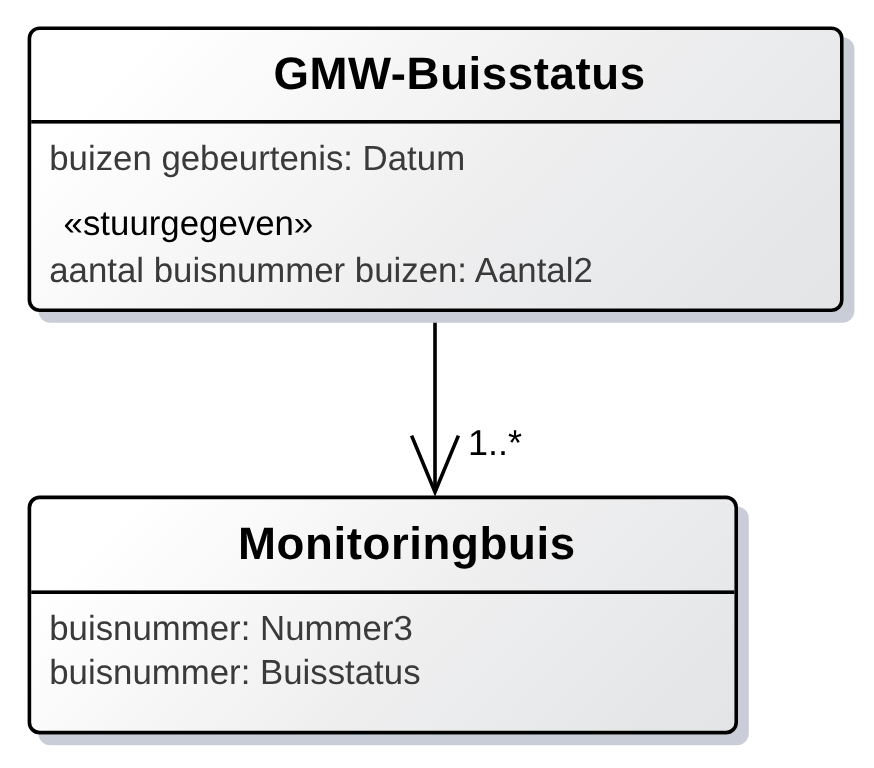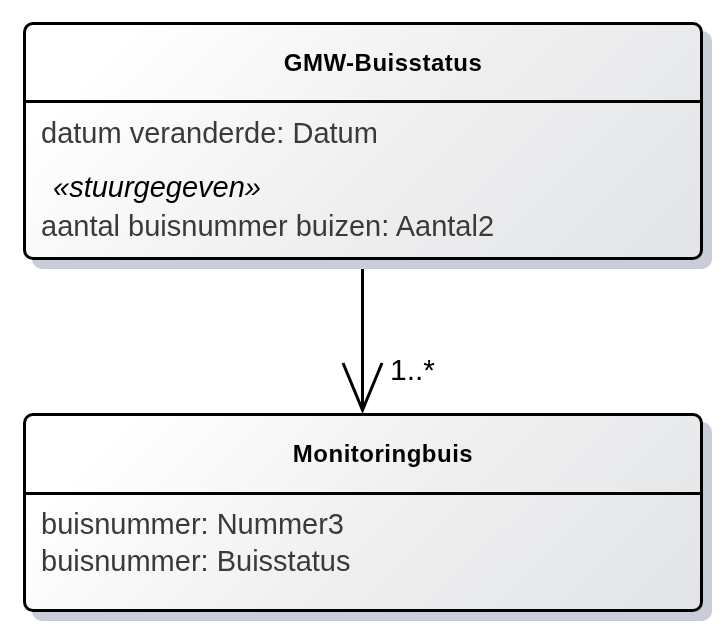--- a/index.html
+++ b/index.html
@@ -14,39 +14,39 @@
     width: 728px; height: 640px;
   }
   .uml-class {
     position: absolute;
     border: 3px solid #000000;
     border-radius: 10px;
     background: linear-gradient(135deg, #ffffff 12%, #efeff0 55%, #e2e4e6 100%);
     box-shadow: 9px 9px 0 0 #c9cdd7;
   }
   .class-top  { left: 23px; top: 22px;  width: 680px; height: 238px; }
-  .class-bottom { left: 23px; top: 413px; width: 680px; height: 199px; text-align: right; }
+  .class-bottom { left: 23px; top: 413px; width: 592px; height: 199px; text-align: right; }
   .class-title {
     display: flex; align-items: center; justify-content: center;
     border-bottom: 3px solid #000000;
-    font-weight: bold; font-size: 24px; color: #000000;
+    font-weight: bold; font-size: 38px; color: #000000;
     letter-spacing: 0.5px;
     padding-left: 40px;
   }
   .class-top .class-title { height: 78px; }
   .class-bottom .class-title { height: 79px; }
   .class-attrs { position: relative; width: 100%; }
   .attr {
     position: absolute; left: 15px;
     font-size: 29px; color: #3a3a3a;
     white-space: nowrap; line-height: 36px;
   }
   .attr.stereotype { left: 27px; color: #000000; }
   .class-top .attr-0 { top: 12px; }
-  .class-top .attr-1 { top: 66px; font-style: italic; }
+  .class-top .attr-1 { top: 66px; }
   .class-top .attr-2 { top: 105px; }
   .class-bottom .attr-0 { top: 11px; }
   .class-bottom .attr-1 { top: 48px; }
   .connector-svg {
     position: absolute; left: 0; top: 0;
     width: 728px; height: 640px;
     pointer-events: none;
   }
   .multiplicity {
     position: absolute; left: 390px; top: 353px;
@@ -61,21 +61,21 @@
   <svg class="connector-svg" viewBox="0 0 728 640" xmlns="http://www.w3.org/2000/svg">
     <line x1="362.5" y1="259" x2="362.5" y2="409" stroke="#000000" stroke-width="3"></line>
     <polyline points="343,363 362.5,410 382,363" fill="none" stroke="#000000" stroke-width="3"></polyline>
   </svg>
 
   <div class="multiplicity">1..*</div>
 
   <div class="uml-class class-top">
     <div class="class-title">GMW-Buisstatus</div>
     <div class="class-attrs">
-      <div class="attr attr-0">datum veranderde: Datum</div>
+      <div class="attr attr-0">buizen gebeurtenis: Datum</div>
       <div class="attr stereotype attr-1">«stuurgegeven»</div>
       <div class="attr attr-2">aantal buisnummer buizen: Aantal2</div>
     </div>
   </div>
 
   <div class="uml-class class-bottom">
     <div class="class-title">Monitoringbuis</div>
     <div class="class-attrs">
       <div class="attr attr-0">buisnummer: Nummer3</div>
       <div class="attr attr-1">buisnummer: Buisstatus</div>

